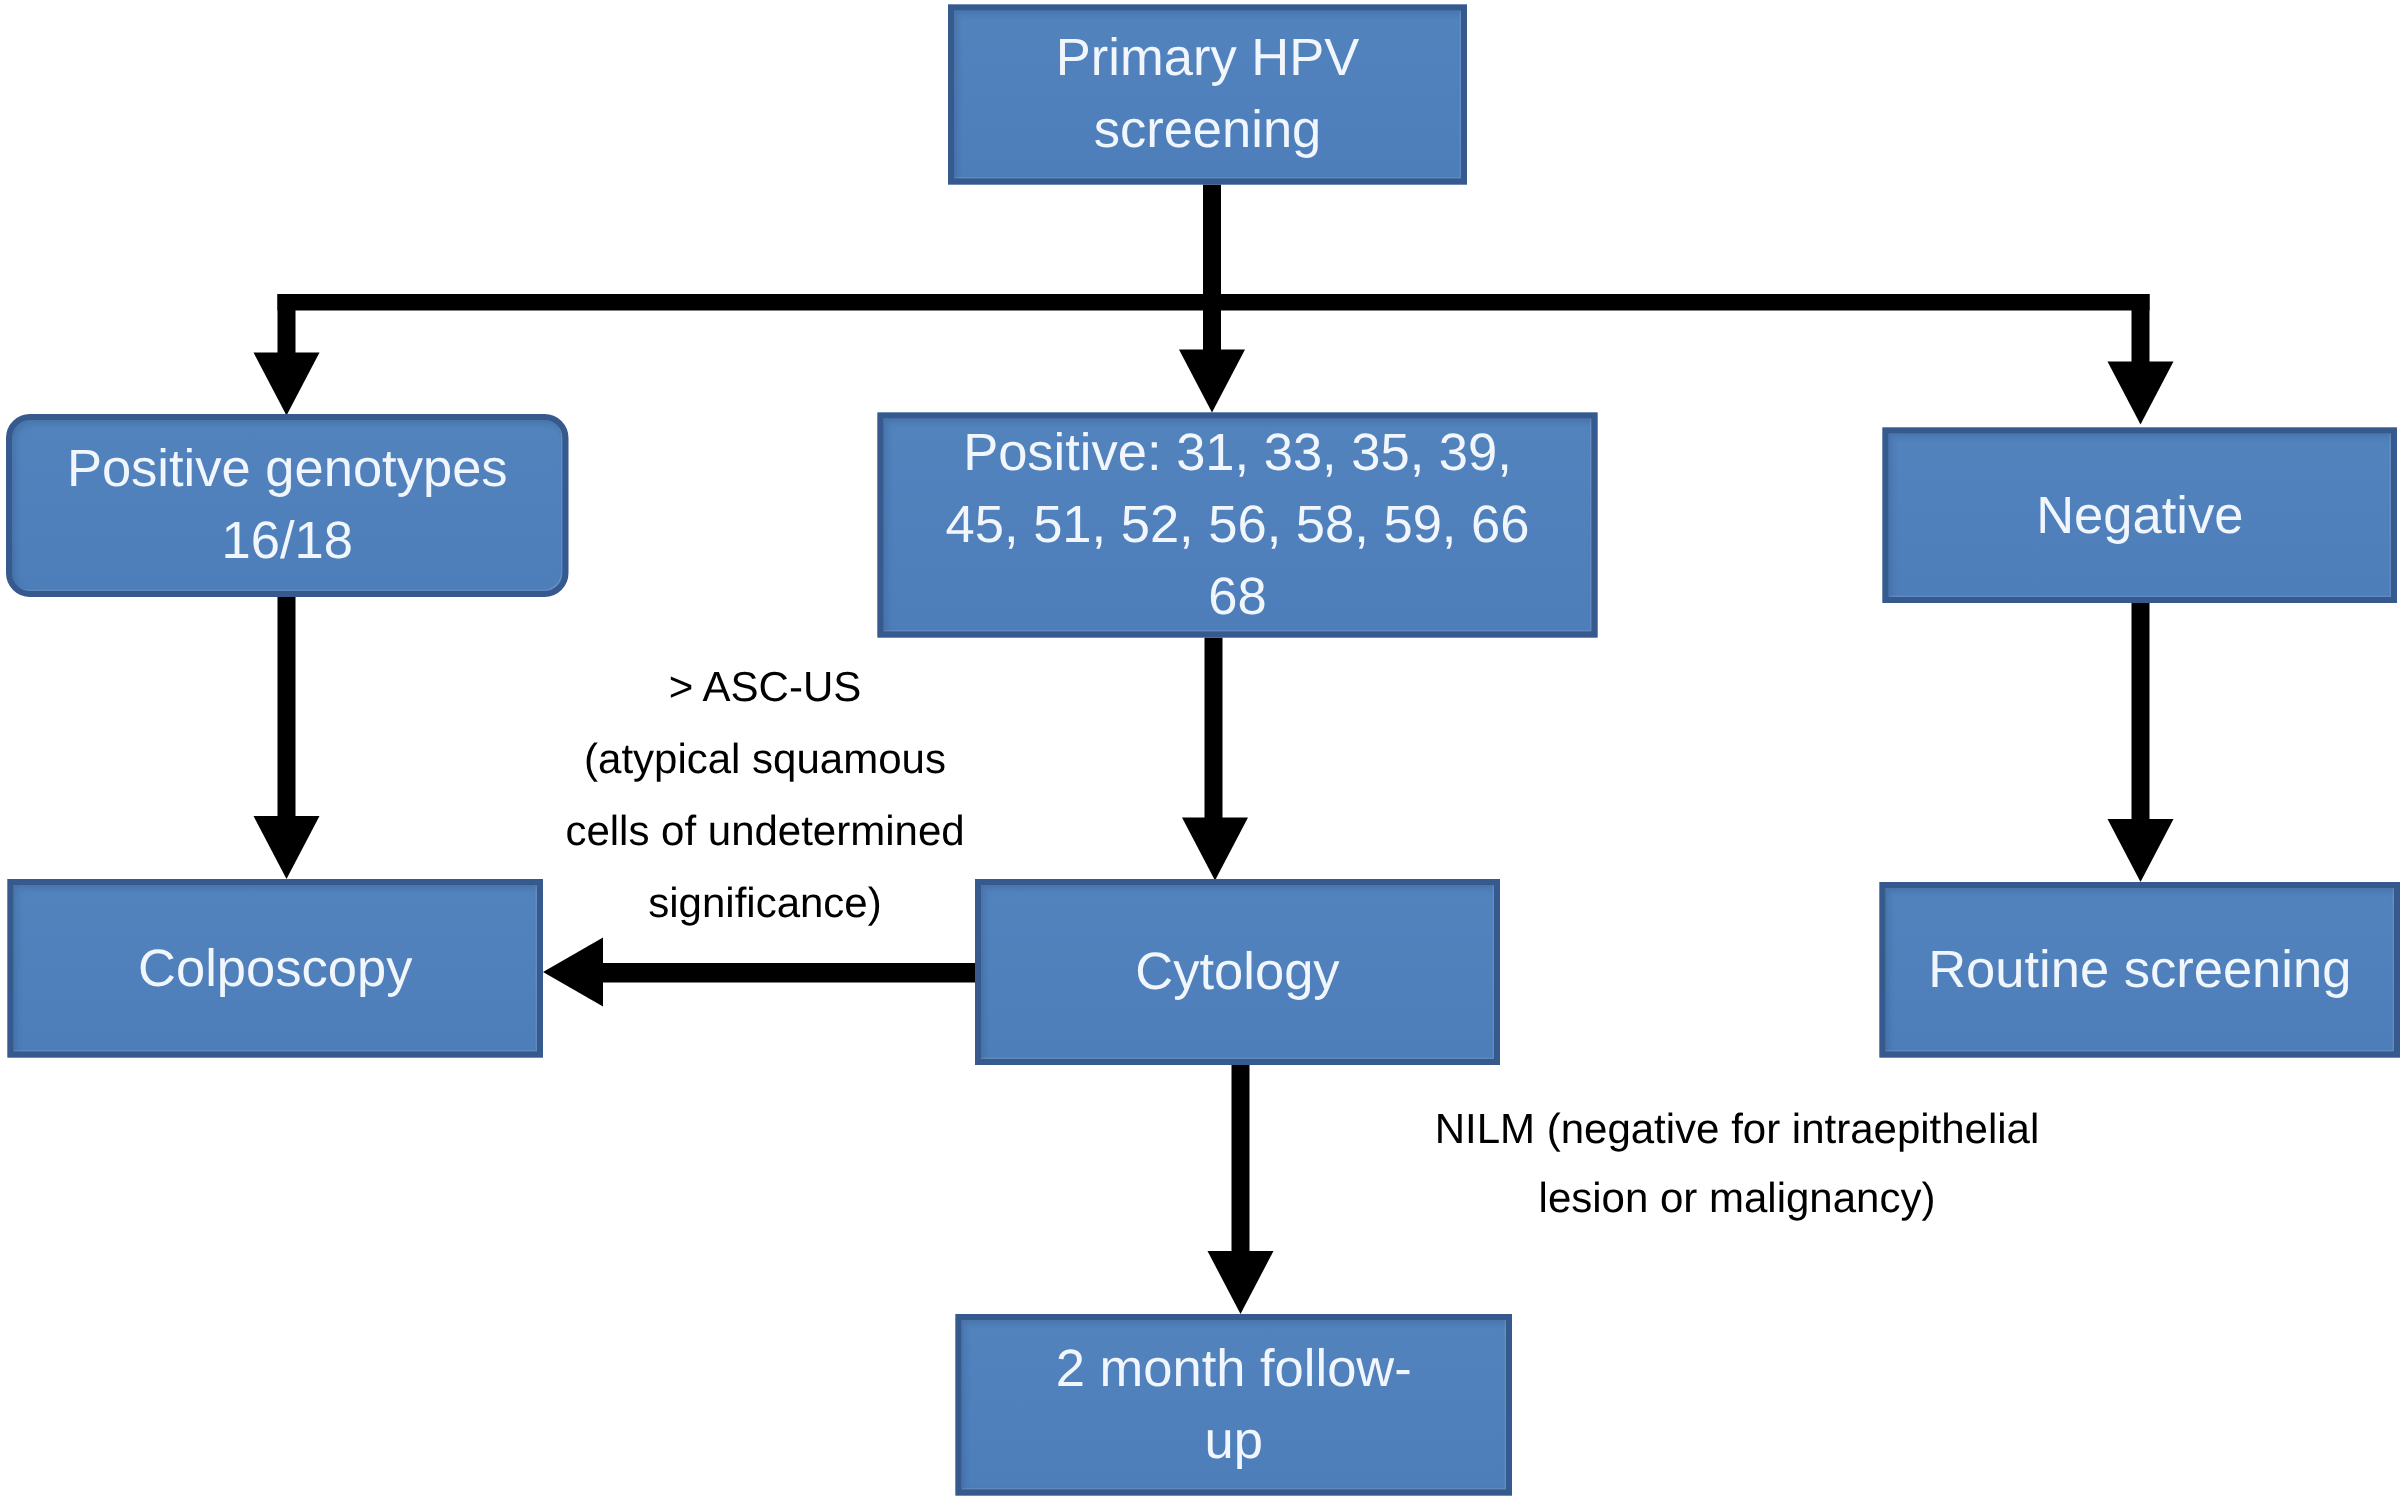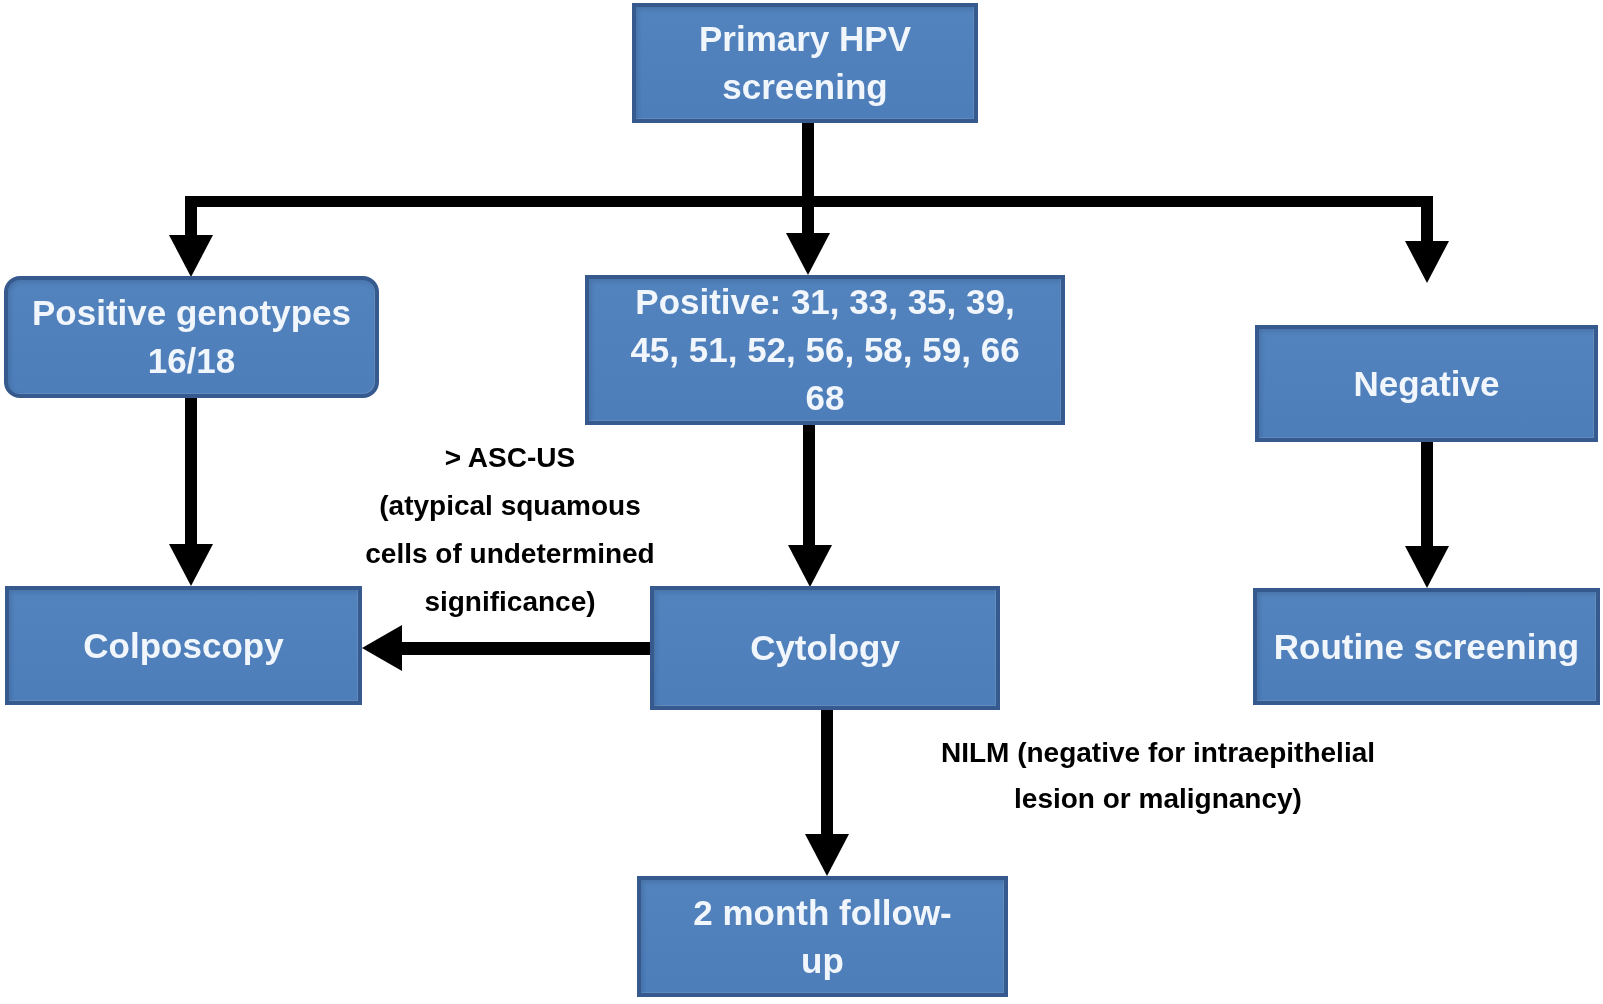--- a/index.html
+++ b/index.html
@@ -3,21 +3,21 @@
 <meta charset="utf-8">
 <style>
   :root {
     --box-fill: #4f81bd;
     --box-border: #36598e;
     --box-text: #f1f6fc;
     --arrow: #000000;
     --label-text: #000000;
     --bg: #ffffff;
   }
-  * { margin: 0; padding: 0; font-weight: bold; }
+  * { margin: 0; padding: 0; }
   html, body { background: var(--bg); }
   body { font-family: "Liberation Sans", sans-serif; }
 
   .canvas {
     position: relative;
     width: 1603px;
     height: 1004px;
     background: var(--bg);
     overflow: hidden;
   }
@@ -63,21 +63,21 @@
     width: 0; height: 0;
     border-top: 23px solid transparent;
     border-bottom: 23px solid transparent;
     border-right: 40px solid var(--arrow);
   }
 
   
   .n-primary    { left: 632px;  top: 3px;   width: 346px; height: 120px; }
   .n-gen1618    { left: 4px;    top: 276px; width: 375px; height: 122px; border-radius: 16px; }
   .n-pos-other  { left: 557px;  top: 275px; width: 480px; height: 150px; margin-left: 28px; }
-  .n-negative   { left: 1255px; top: 285px; width: 343px; height: 117px; margin-top: 40px; }
+  .n-negative   { left: 1255px; top: 285px; width: 343px; height: 117px; }
   .n-colposcopy { left: 5px;    top: 586px; width: 357px; height: 119px; }
   .n-cytology   { left: 650px;  top: 586px; width: 350px; height: 124px; }
   .n-routine    { left: 1253px; top: 588px; width: 347px; height: 117px; }
   .n-followup   { left: 637px;  top: 876px; width: 371px; height: 121px; }
 
   
   .seg-stub-top     { left: 802px;  top: 123px; width: 12px;   height: 84px; }
   .seg-branch-h     { left: 185px;  top: 196px; width: 1248px; height: 11px; }
   .seg-drop-left    { left: 185px;  top: 196px; width: 12px;   height: 44px; }
   .seg-drop-mid     { left: 802px;  top: 196px; width: 12px;   height: 42px; }

